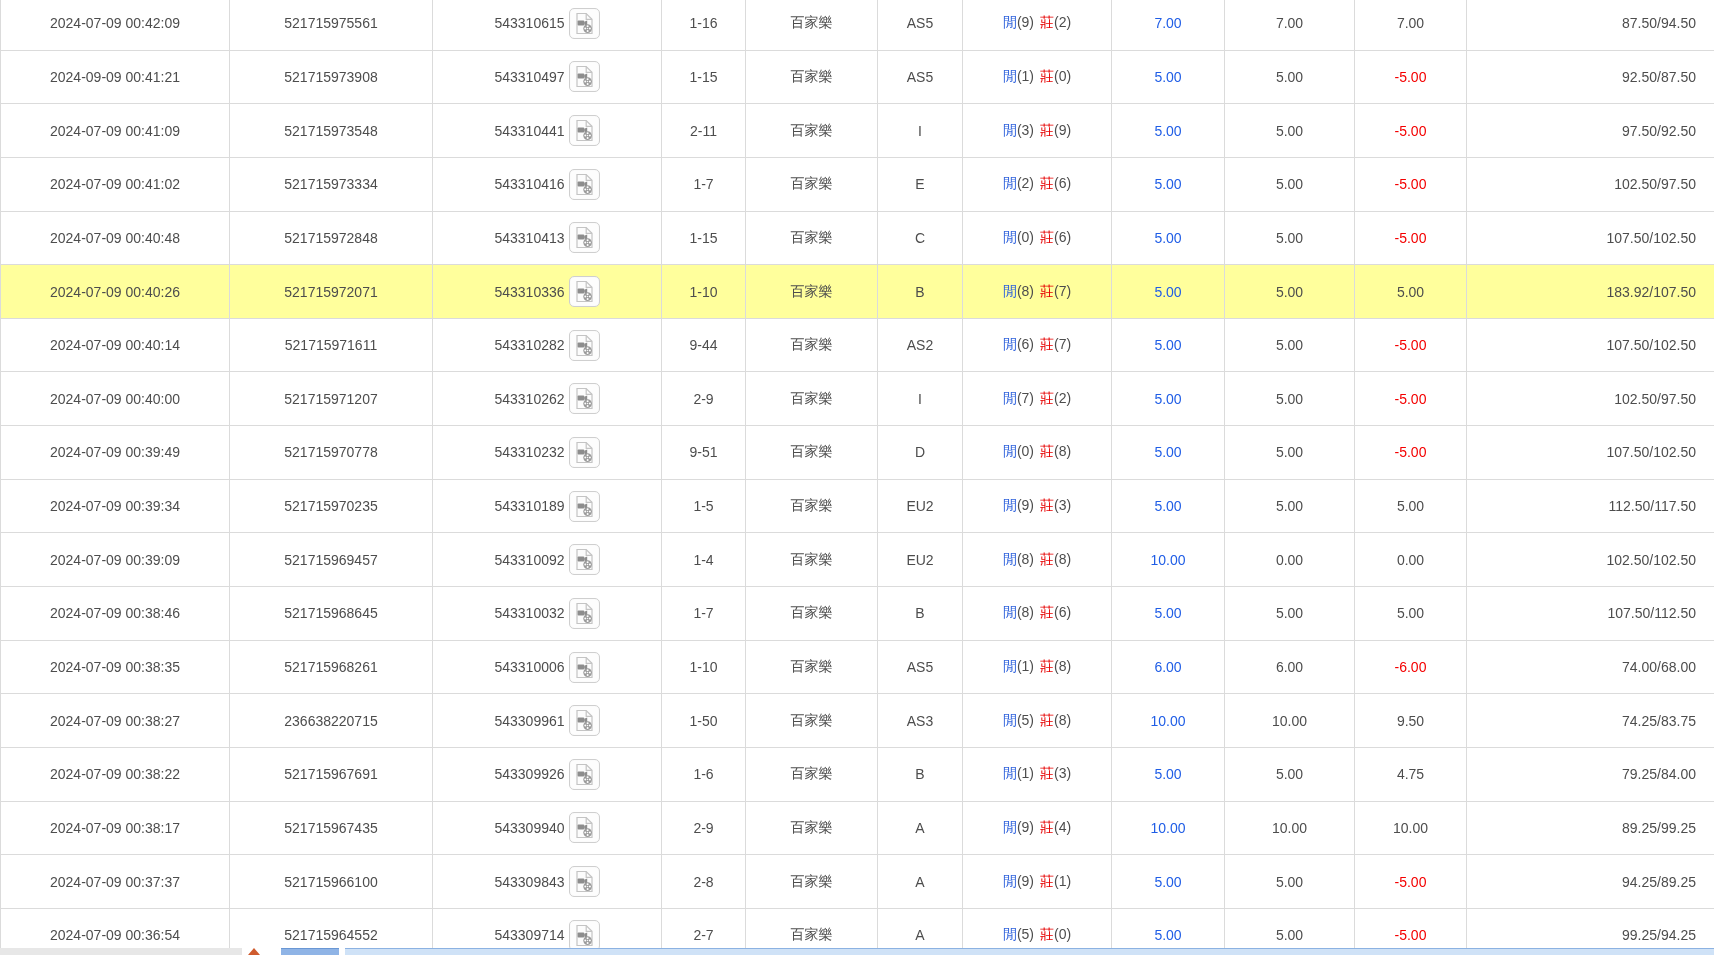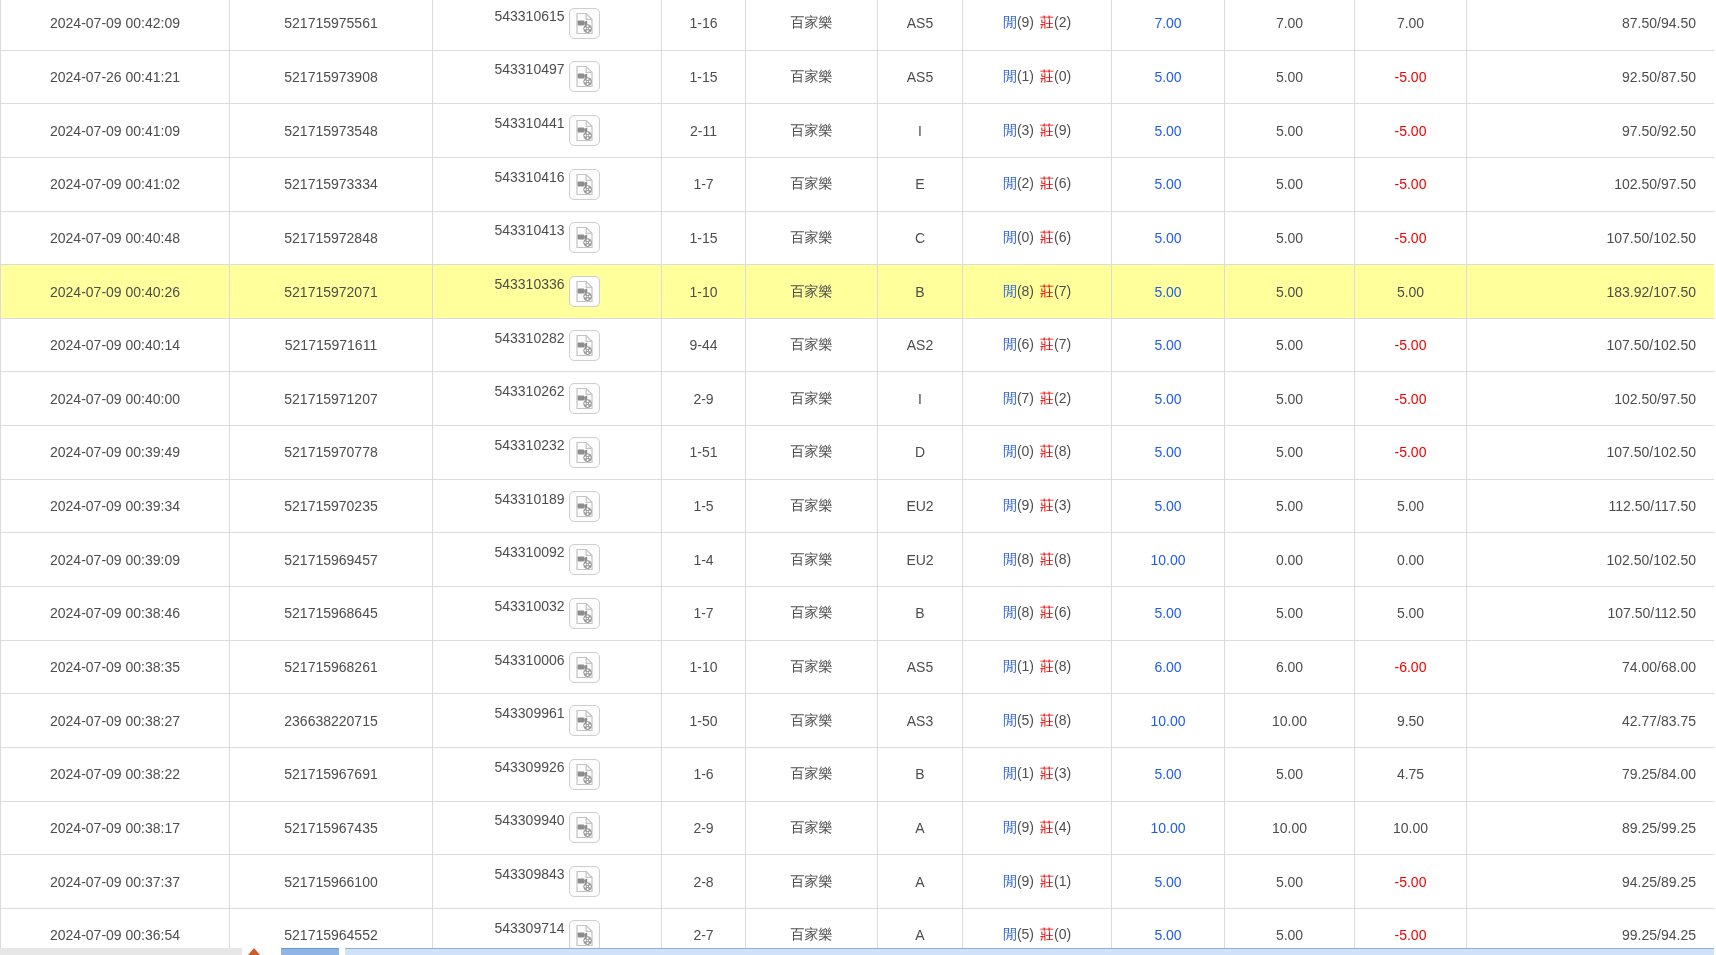--- a/index.html
+++ b/index.html
@@ -15,21 +15,21 @@
   }
   td{
     border:1px solid var(--border,#dbdbdb);
     text-align:center;vertical-align:middle;
     font-size:14px;color:var(--text,#4d4d4d);
     padding:0;overflow:hidden;white-space:nowrap;
   }
   tr{height:53.65px;}
   tr.hl td{background:var(--hl,#ffff9c);}
   td.balance{text-align:right;padding-right:20px;}
-  .round-wrap{display:inline-flex;align-items:flex-start;gap:4px;}
+  .round-wrap{display:inline-flex;align-items:center;gap:4px;}
   .video-btn{
     width:31px;height:31px;border:1px solid #cfcfcf;border-radius:5px;
     background:#fdfdfd;display:inline-flex;align-items:center;justify-content:center;
     padding:0;cursor:pointer;box-shadow:inset 0 0 2px rgba(0,0,0,0.04);
   }
   .bet-link{color:var(--blue,#1f5de6);text-decoration:none;cursor:pointer;}
   .p-label{color:var(--pblue,#2f62dc);}
   .b-label{color:var(--bred,#e60000);margin-left:6px;}
   .score{color:var(--text,#4d4d4d);}
   td.neg{color:var(--lred,#f40000);}
@@ -92,21 +92,21 @@
       <span class="p-label">閒</span><span class="score">(9)</span><span class="b-label">莊</span><span class="score">(2)</span>
     </td>
     <td>
       <a class="bet-link">7.00</a>
     </td>
     <td>7.00</td>
     <td>7.00</td>
     <td class="balance">87.50/94.50</td>
   </tr>
         <tr>
-    <td>2024-07-26 00:41:21</td>
+    <td>2024-09-09 00:41:21</td>
     <td>521715973908</td>
     <td>
       <span class="round-wrap">
         <span>543310497</span>
         <button class="video-btn">
           <svg width="21" height="23" viewBox="0 0 21 23" aria-hidden="true">
             <path d="M3 1.5 h9.2 l5.8 5.8 v14.2 H3 z" fill="#fcfcfc" stroke="#c4c4c4" stroke-width="1.2"></path>
             <path d="M12.2 1.5 v5.8 h5.8" fill="none" stroke="#c4c4c4" stroke-width="1.2"></path>
             <rect x="3.6" y="8.6" width="6.6" height="4.8" rx="0.9" fill="#8d8d8d"></rect>
             <polygon points="10.2,9.7 13.2,8.5 13.2,13.7 10.2,12.5" fill="#8d8d8d"></polygon>
@@ -358,21 +358,21 @@
             <circle cx="13.6" cy="16.6" r="4.3" fill="#9b9b9b"></circle>
             <circle cx="13.6" cy="14.3" r="1" fill="#fff"></circle>
             <circle cx="13.6" cy="18.9" r="1" fill="#fff"></circle>
             <circle cx="11.3" cy="16.6" r="1" fill="#fff"></circle>
             <circle cx="15.9" cy="16.6" r="1" fill="#fff"></circle>
             <circle cx="13.6" cy="16.6" r="0.7" fill="#fff"></circle>
           </svg>
         </button>
       </span>
     </td>
-    <td>1-51</td>
+    <td>9-51</td>
     <td>百家樂</td>
     <td>D</td>
     <td>
       <span class="p-label">閒</span><span class="score">(0)</span><span class="b-label">莊</span><span class="score">(8)</span>
     </td>
     <td>
       <a class="bet-link">5.00</a>
     </td>
     <td>5.00</td>
     <td class="neg">-5.00</td>
@@ -544,21 +544,21 @@
     <td>百家樂</td>
     <td>AS3</td>
     <td>
       <span class="p-label">閒</span><span class="score">(5)</span><span class="b-label">莊</span><span class="score">(8)</span>
     </td>
     <td>
       <a class="bet-link">10.00</a>
     </td>
     <td>10.00</td>
     <td>9.50</td>
-    <td class="balance">42.77/83.75</td>
+    <td class="balance">74.25/83.75</td>
   </tr>
         <tr>
     <td>2024-07-09 00:38:22</td>
     <td>521715967691</td>
     <td>
       <span class="round-wrap">
         <span>543309926</span>
         <button class="video-btn">
           <svg width="21" height="23" viewBox="0 0 21 23" aria-hidden="true">
             <path d="M3 1.5 h9.2 l5.8 5.8 v14.2 H3 z" fill="#fcfcfc" stroke="#c4c4c4" stroke-width="1.2"></path>

